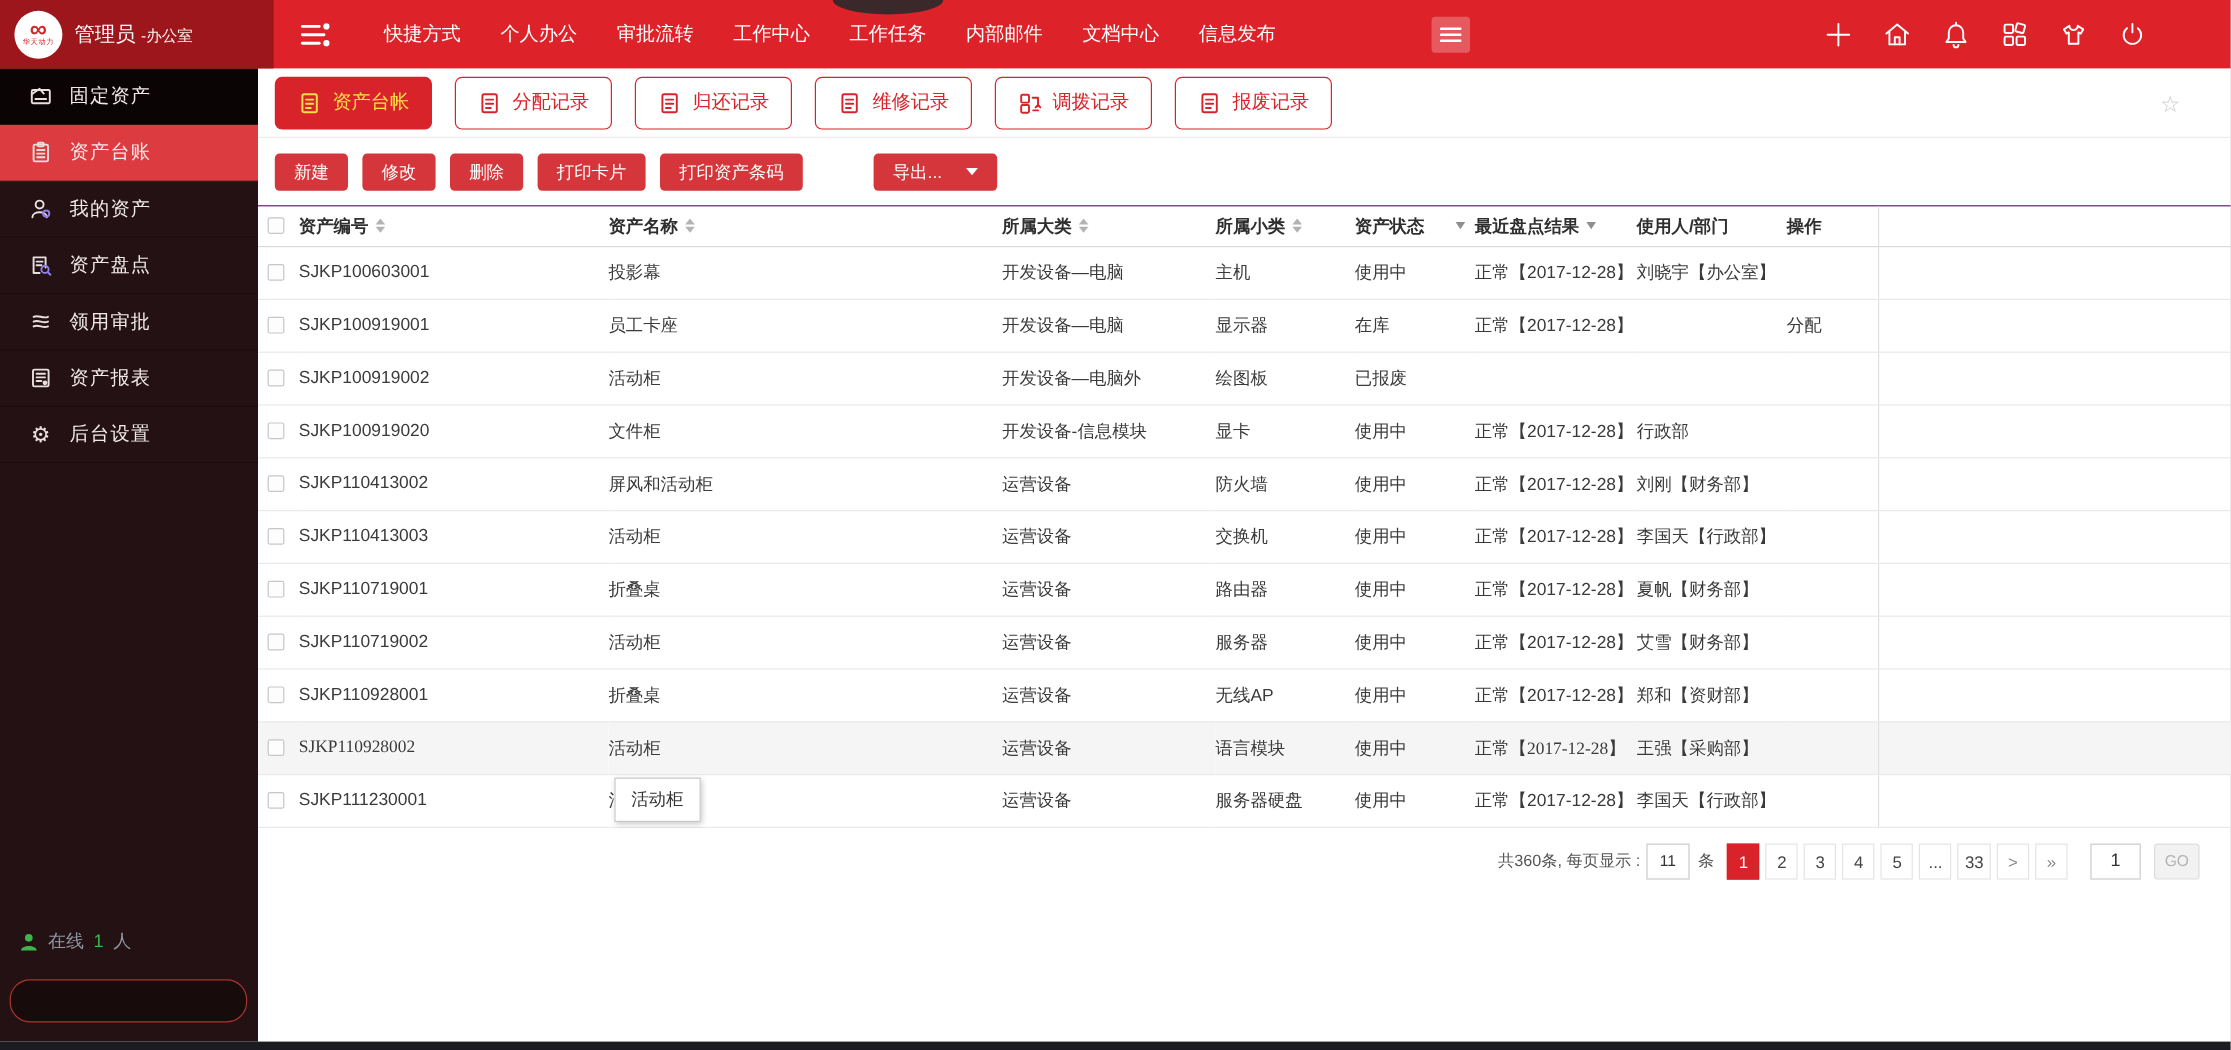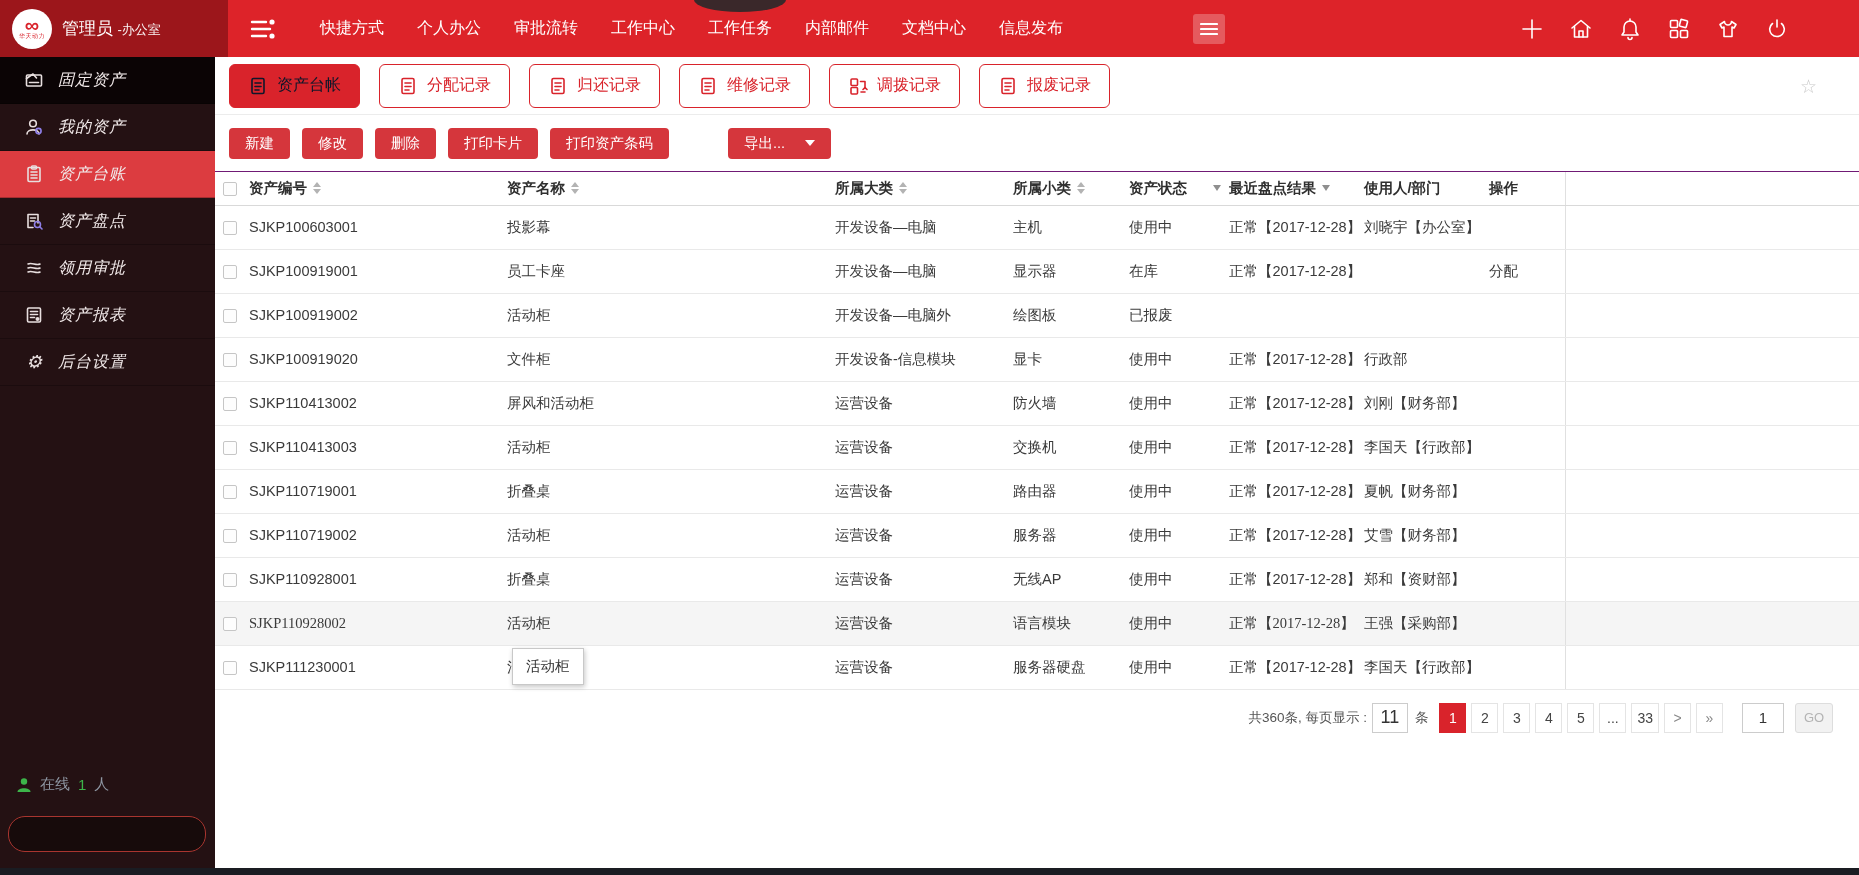--- a/index.html
+++ b/index.html
@@ -19,36 +19,36 @@
   .menu-ic { margin-left:22px; width:26px; height:22px; flex:0 0 auto; cursor:pointer; }
   .topnav { display:flex; gap:33px; margin-left:44px; }
   .nav-item { color:#fff; font-size:16px; white-space:nowrap; cursor:pointer; }
   .hbox { margin-left:130px; width:32px; height:30px; border-radius:3px; background:rgba(255,255,255,.25); display:flex; align-items:center; justify-content:center; cursor:pointer; flex:0 0 auto; }
   .tb-icons { margin-left:auto; margin-right:70px; display:flex; gap:25px; align-items:center; }
   .tb-icons .ic { width:24px; height:24px; cursor:pointer; }
   .blob { position:absolute; left:694px; top:-12px; width:92px; height:24px; border-radius:50%; background:#3a282a; z-index:6; }
 
   
   .sidebar { position:absolute; left:0; top:57px; width:215px; bottom:7px; background:#241113; z-index:4; }
-  .side-item { height:47px; display:flex; align-items:center; padding-left:24px; cursor:pointer; border-bottom:1px solid rgba(0,0,0,.25);font-style:italic; }
+  .side-item { height:47px; display:flex; align-items:center; padding-left:24px; cursor:pointer; border-bottom:1px solid rgba(0,0,0,.25); }
   .side-item.hdr { background:#0b0405; }
   .side-item.active { background:#dc3c40; }
   .si-icon { width:20px; height:20px; margin-right:14px; display:flex; align-items:center; justify-content:center; color:#e8dfdf; font-size:18px; line-height:20px; }
   .si-label { color:#f1e9e9; font-size:16px; letter-spacing:1px; }
   .online { position:absolute; left:16px; bottom:74px; display:flex; align-items:center; gap:8px; font-size:15px; color:#8e96a2; }
   .online b { color:#3db54a; font-weight:normal; }
   .side-search { position:absolute; left:8px; bottom:16px; width:198px; height:36px; border:1px solid #a9352f; border-radius:17px; background:#170b0b; display:flex; align-items:center; }
   .side-search input { flex:1; background:transparent; border:none; outline:none; color:#ddd; font-size:14px; padding:0 12px; font-family:inherit; }
   .side-search .mag { width:18px; height:18px; margin-right:12px; cursor:pointer; }
 
   
   .content { position:absolute; left:215px; top:57px; right:0; bottom:7px; background:#fff; }
   .tabbar { height:58px; display:flex; align-items:center; gap:19px; padding:0 14px; position:relative; border-bottom:1px solid #ececec; }
   .tab { height:44px; display:flex; align-items:center; gap:9px; padding:0 18px; border:1px solid #d9232b; border-radius:6px; background:#fff; color:#d9232b; font-size:16px; cursor:pointer; font-family:inherit; }
-  .tab.active { background:#d9232b; color:#0f172a; }
+  .tab.active { background:#d9232b; color:#fde047; }
   .tab .tab-ic { width:20px; height:20px; }
   .star { position:absolute; right:42px; top:18px; color:#c9c9c9; font-size:19px; cursor:pointer; }
 
   .actionbar { height:57px; display:flex; align-items:center; padding:0 14px; border-bottom:1px solid #701a75;gap:47px; }
   .abtn { height:31px; padding:0 16px; margin-right:12px; background:#d5363c; color:#fff; border:none; border-radius:4px; font-size:14.5px; cursor:pointer; font-family:inherit; }
   .export-btn { display:inline-flex; align-items:center; gap:20px; }
   .caret { width:0; height:0; border-left:5px solid transparent; border-right:5px solid transparent; border-top:6px solid #fff; display:inline-block; }
   .search-wrap { margin-left:auto; margin-right:14px; display:flex; align-items:center; }
   .s-input { width:218px; height:33px; border:1px solid #c9c9c9; padding:0 10px; font-size:14px; color:#444; outline:none; font-family:inherit; }
   .s-btn { margin-left:12px; height:35px; display:flex; align-items:stretch; border:none; padding:0; background:none; cursor:pointer; font-family:inherit; }
@@ -66,21 +66,21 @@
   .sorts { display:inline-flex; flex-direction:column; margin-left:6px; gap:2px; }
   .sa { width:0; height:0; border-left:4px solid transparent; border-right:4px solid transparent; }
   .sa.up { border-bottom:5px solid #b3b3b3; }
   .sa.dn { border-top:5px solid #b3b3b3; }
   .fcaret { width:0; height:0; border-left:4.5px solid transparent; border-right:4.5px solid transparent; border-top:6px solid #8f8f8f; margin-left:26px; }
   .fcaret.tight { margin-left:6px; }
   .op-link { cursor:pointer; color:#3a3a3a; }
 
   
   .pager { display:flex; align-items:center; justify-content:flex-end; gap:5px; margin-top:13px; padding-right:26px; font-size:13.5px; color:#555; }
-  .pg-input { width:36px; height:30px; border:1px solid #ccc; text-align:center; font-size:18px; color:#333; outline:none; font-family:inherit; }
+  .pg-input { width:36px; height:30px; border:1px solid #ccc; text-align:center; font-size:13px; color:#333; outline:none; font-family:inherit; }
   .pg-unit { margin:0 6px 0 2px; }
   .pg-page { min-width:27px; height:30px; border:1px solid #e4e4e4; background:#fff; color:#444; font-size:14px; display:flex; align-items:center; justify-content:center; padding:0 5px; cursor:pointer; }
   .pg-page.active { background:#d9232b; border-color:#d9232b; color:#fff; }
   .pg-arrow { color:#888; }
   .pg-jump { width:42px; height:30px; border:1px solid #ccc; text-align:center; font-size:15px; color:#333; margin-left:14px; outline:none; font-family:inherit; }
   .pg-go { width:38px; height:30px; background:#f2f2f2; border:1px solid #ddd; border-radius:3px; color:#b3b3b3; font-size:13px; margin-left:6px; cursor:pointer; font-family:inherit; }
 
   .tooltip { position:absolute; left:512px; top:648px; background:#fff; border:1px solid #c8c8c8; box-shadow:1px 2px 5px rgba(0,0,0,.22); padding:8px 13px; font-size:14.5px; color:#333; z-index:9; }
   .bottom-strip { position:absolute; left:0; bottom:0; width:100%; height:7px; background:#1a1c22; z-index:8; }
 </style>
@@ -163,41 +163,41 @@
         <div class="side-item hdr">
           <span class="si-icon">
             <svg width="20" height="20" viewBox="0 0 20 20" fill="none" stroke="currentColor" stroke-width="1.6" stroke-linecap="round" stroke-linejoin="round">
               <rect x="2.5" y="5" width="15" height="11" rx="1"></rect>
               <path d="M2.5 8.5 L9 4 L12.5 8"></path>
               <line x1="5.5" y1="12.5" x2="14.5" y2="12.5"></line>
             </svg>
           </span>
           <span class="si-label">固定资产</span>
         </div>
-        <div class="side-item">
-          <span class="si-icon">
-            <svg width="20" height="20" viewBox="0 0 20 20" fill="none" stroke="currentColor" stroke-width="1.6" stroke-linecap="round" stroke-linejoin="round">
-              <circle cx="9" cy="6.5" r="3.3"></circle>
-              <path d="M3 17 c0-5.5 12-5.5 12 0"></path>
-              <circle cx="14.5" cy="14" r="2.6" stroke="#8f7fe8"></circle>
-            </svg>
-          </span>
-          <span class="si-label">我的资产</span>
-        </div>
         <div class="side-item active">
           <span class="si-icon">
             <svg width="20" height="20" viewBox="0 0 20 20" fill="none" stroke="currentColor" stroke-width="1.6" stroke-linecap="round" stroke-linejoin="round">
               <rect x="4" y="3.5" width="12" height="14" rx="1.2"></rect>
               <rect x="7.5" y="2" width="5" height="3" rx="1"></rect>
               <line x1="7" y1="8" x2="13" y2="8"></line>
               <line x1="7" y1="11" x2="13" y2="11"></line>
               <line x1="7" y1="14" x2="13" y2="14"></line>
             </svg>
           </span>
           <span class="si-label">资产台账</span>
+        </div>
+        <div class="side-item">
+          <span class="si-icon">
+            <svg width="20" height="20" viewBox="0 0 20 20" fill="none" stroke="currentColor" stroke-width="1.6" stroke-linecap="round" stroke-linejoin="round">
+              <circle cx="9" cy="6.5" r="3.3"></circle>
+              <path d="M3 17 c0-5.5 12-5.5 12 0"></path>
+              <circle cx="14.5" cy="14" r="2.6" stroke="#8f7fe8"></circle>
+            </svg>
+          </span>
+          <span class="si-label">我的资产</span>
         </div>
         <div class="side-item">
           <span class="si-icon">
             <svg width="20" height="20" viewBox="0 0 20 20" fill="none" stroke="currentColor" stroke-width="1.6" stroke-linecap="round" stroke-linejoin="round">
               <path d="M14 12 V3.5 H4 V16.5 H9"></path>
               <line x1="6.5" y1="7" x2="11.5" y2="7"></line>
               <line x1="6.5" y1="10" x2="10.5" y2="10"></line>
               <circle cx="13.5" cy="13.5" r="3" stroke="#8f7fe8"></circle>
               <line x1="15.7" y1="15.7" x2="18" y2="18" stroke="#8f7fe8"></line>
             </svg>

